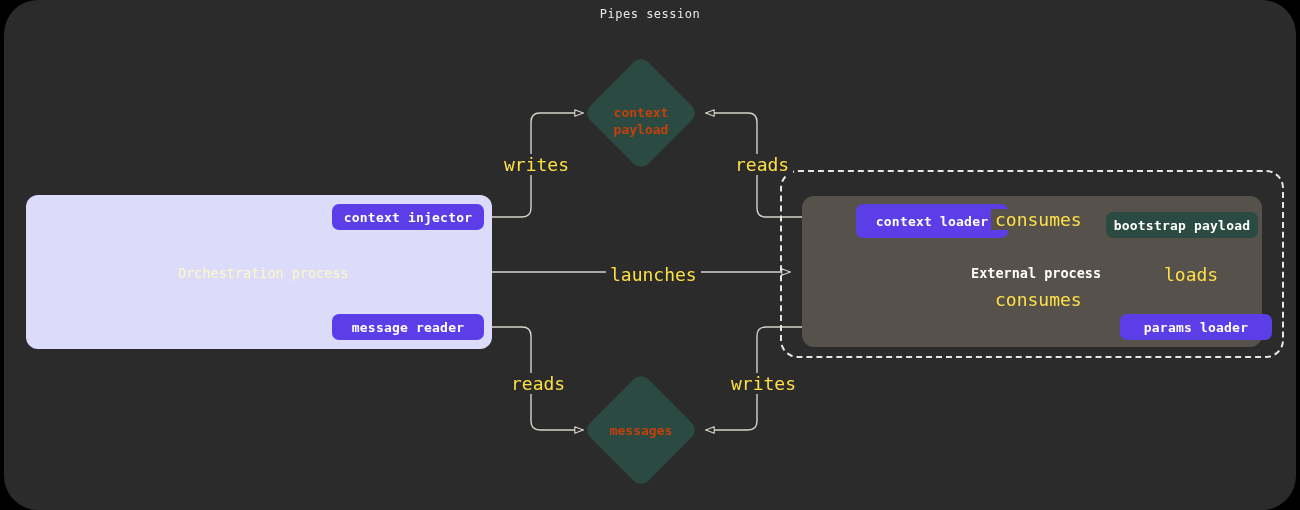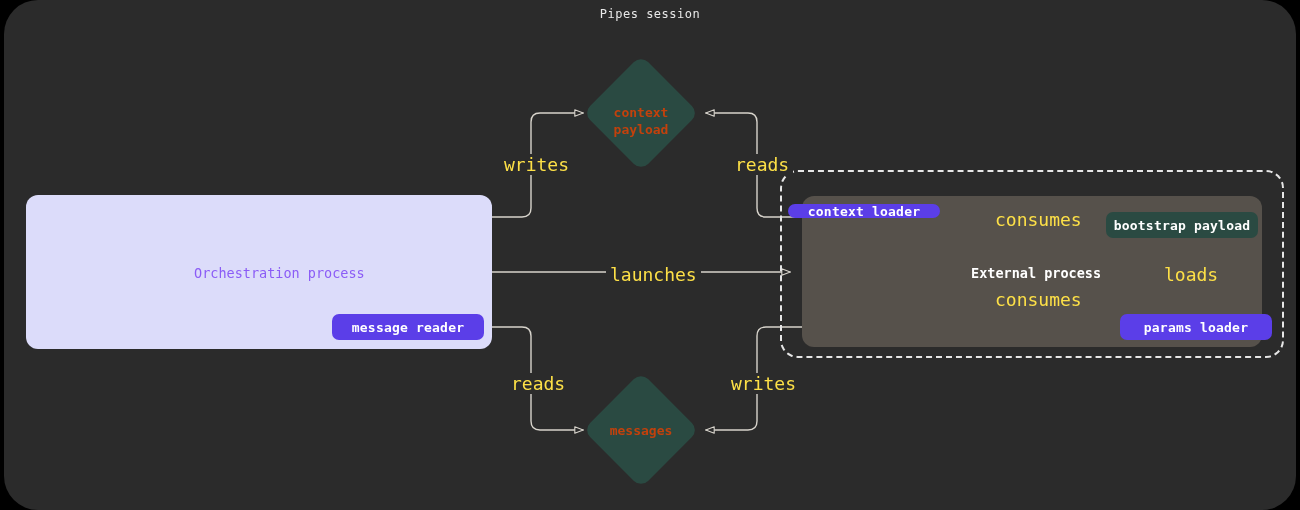--- a/index.html
+++ b/index.html
@@ -48,24 +48,23 @@
   .node {
     position: absolute;
     box-sizing: border-box;
   }
   .proc-box {
     background: #dcdcfa;
     border-radius: 12px;
   }
   .proc-label {
     position: absolute;
-    color: #8b5cf6;
+    color: #fef9c3;
     font-size: 13.5px;
     white-space: nowrap;
-    margin-left: 16px;
   }
   .ext-env {
     border: 2px dashed #e6e6e6;
     border-radius: 18px;
     background: transparent;
   }
   .ext-env-label {
     position: absolute;
     color: #e8e8e8;
     font-size: 13.5px;
@@ -166,31 +165,32 @@
       <path d="M886,317 L886,306 Q886,297 895,297 L1136,297 Q1145,297 1145,288 L1145,240" marker-end="url(#arrowg)"></path>
 
       <path d="M1182,316 L1182,240" marker-end="url(#arrowg)"></path>
     </g>
   </svg>
 
   <div class="node proc-box" style="left:26px; top:195px; width:466px; height:154px;"></div>
 
   <div class="proc-label" style="left:178px; top:265px;">Orchestration process</div>
 
+  <div class="pill" style="left:332px; top:204px; width:152px; height:26px;">context injector</div>
 
   <div class="pill" style="left:332px; top:314px; width:152px; height:26px;">message reader</div>
 
   <div class="node ext-env" style="left:780px; top:170px; width:504px; height:188px;"></div>
 
 
   <div class="node ext-proc" style="left:802px; top:196px; width:460px; height:151px;"></div>
 
   <div class="ext-proc-label" style="left:971px; top:265px;">External process</div>
 
-  <div class="pill" style="left:788px; top:204px; width:152px; height:14px;">context loader</div>
+  <div class="pill" style="left:856px; top:204px; width:152px; height:34px;">context loader</div>
 
   <div class="pill teal" style="left:1106px; top:212px; width:152px; height:26px;">bootstrap payload</div>
 
 
   <div class="pill" style="left:1106px; top:314px; width:152px; height:26px;margin-left:14px;">params loader</div>
 
   <div class="diamond" style="left:600px; top:72px; width:82px; height:82px;"></div>
   <div class="diamond-text" style="left:571px; top:104px; width:140px;">context
 payload</div>
 

